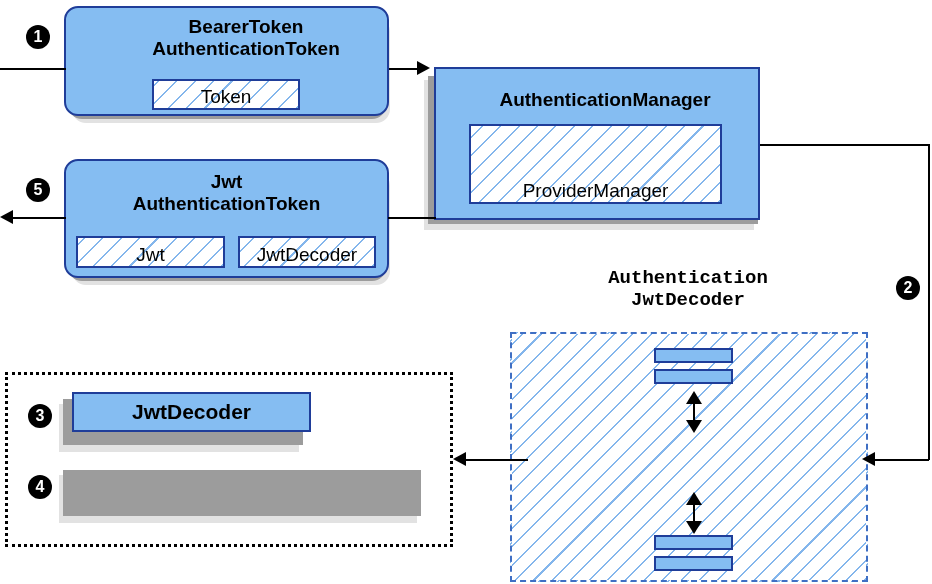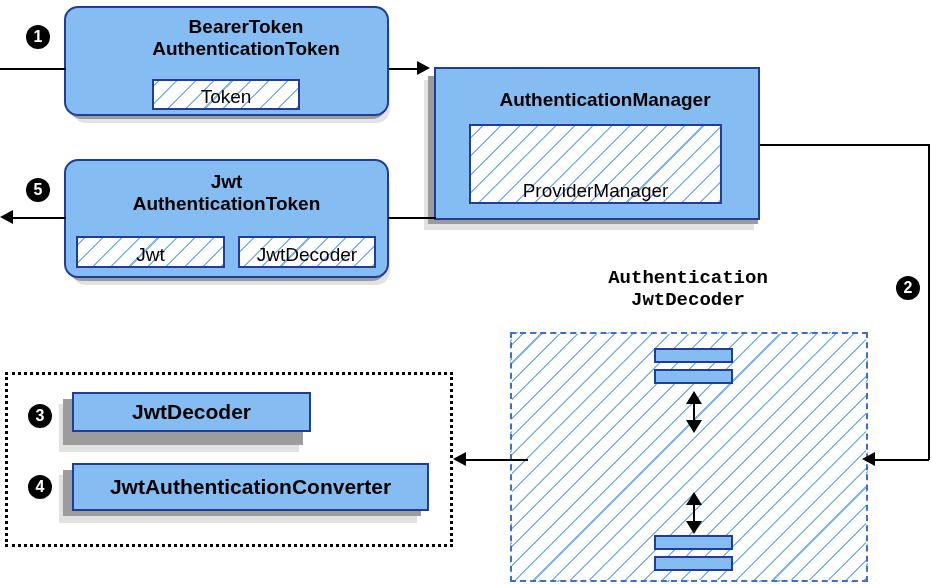--- a/index.html
+++ b/index.html
@@ -216,18 +216,15 @@
 
   <div class="shadow-light" style="left:59px;top:404px;width:240px;height:48px;"></div>
   <div class="shadow-dark" style="left:63px;top:399px;width:240px;height:46px;"></div>
   <div class="node" style="left:72px;top:392px;width:239px;height:40px;font-size:21px;">
     <span>JwtDecoder</span>
   </div>
   <div class="badge" style="left:28px;top:404px;"><span>3</span></div>
 
   <div class="shadow-light" style="left:59px;top:475px;width:358px;height:48px;"></div>
   <div class="shadow-dark" style="left:63px;top:470px;width:358px;height:46px;"></div>
-  <div class="node" style="left:72px;top:463px;width:357px;height:48px;font-size:21px;">
-    <span>JwtAuthenticationConverter</span>
-  </div>
   <div class="badge" style="left:28px;top:475px;"><span>4</span></div>
 
 </div>
 
 </body></html>

